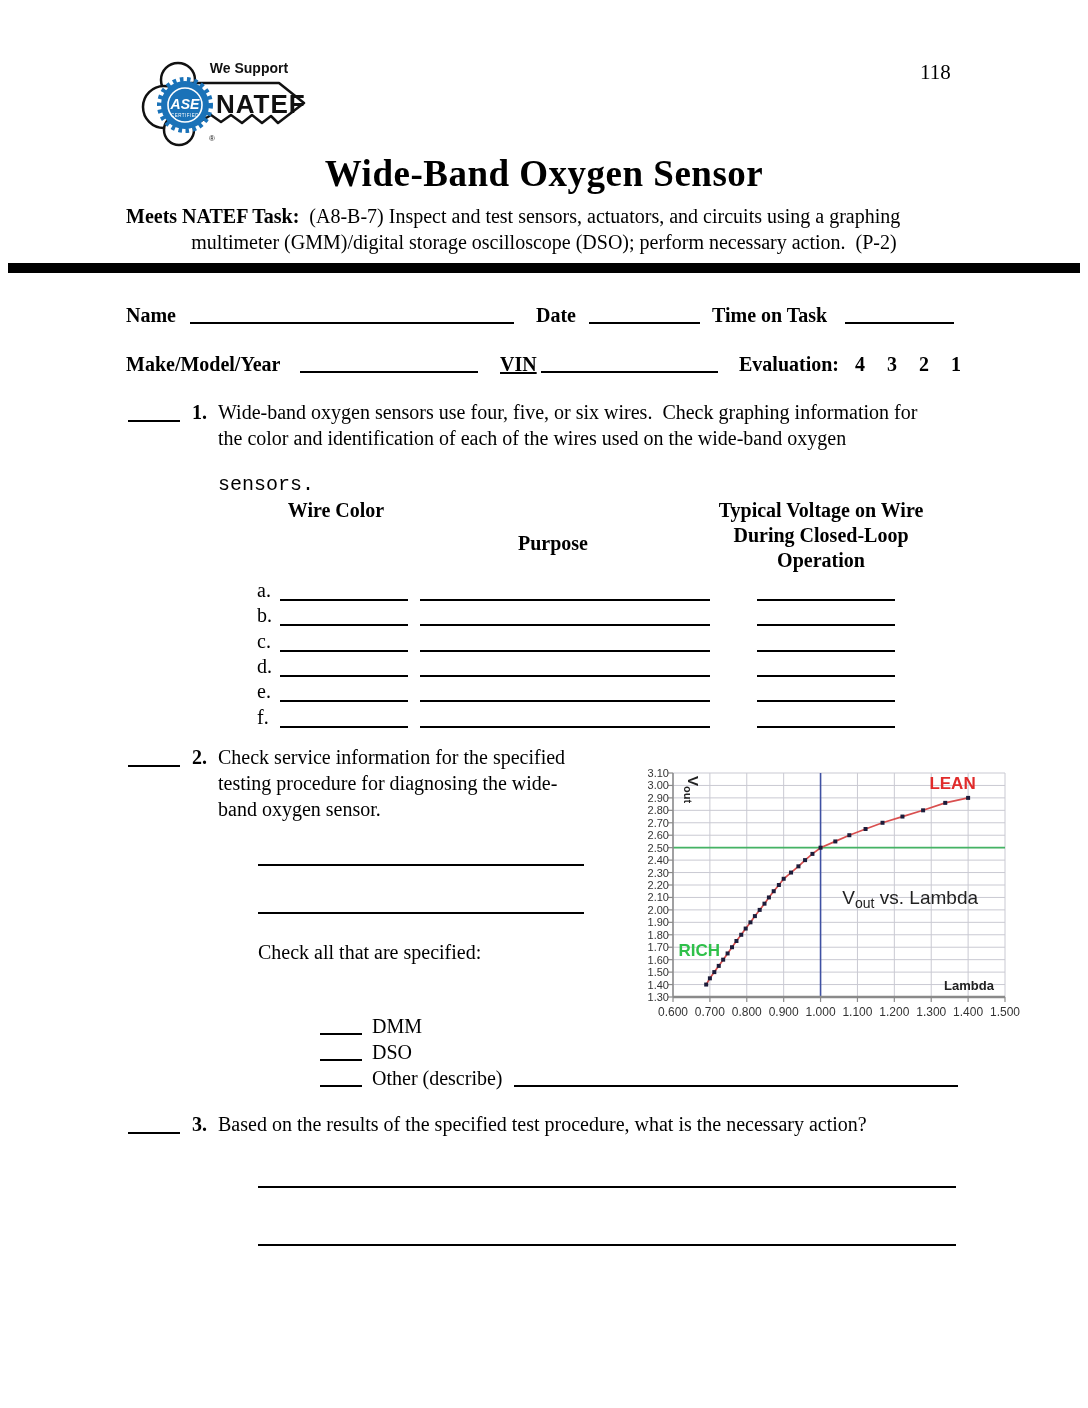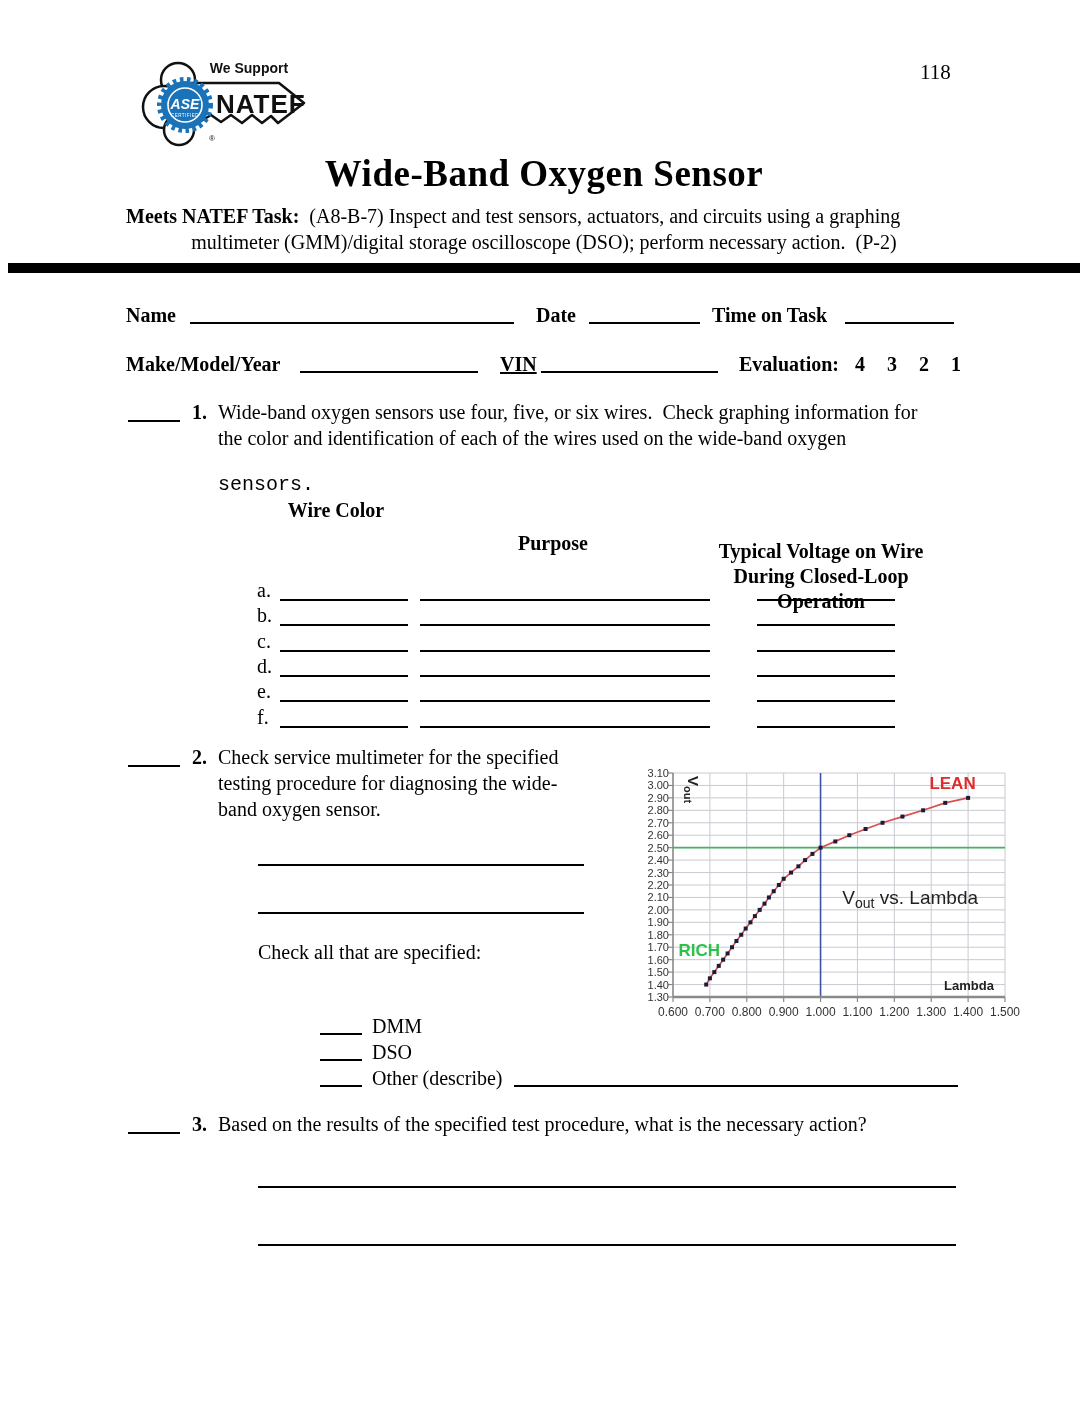--- a/index.html
+++ b/index.html
@@ -78,21 +78,21 @@
   <div class="abs t20 b" style="left:951px;top:352px;">1</div>
 
   <div class="ul" style="left:128px;top:420px;width:52px;"></div>
   <div class="abs t20 b" style="left:192px;top:400px;">1.</div>
   <div class="abs t20 pre" style="left:218px;top:400px;">Wide-band oxygen sensors use four, five, or six wires.  Check graphing information for</div>
   <div class="abs t20 pre" style="left:218px;top:426px;">the color and identification of each of the wires used on the wide-band oxygen</div>
   <div class="abs t20 pre" style="left:218px;top:472px;font-family:Liberation Mono, monospace;">sensors.</div>
 
   <div class="abs t20 b center" style="left:256px;top:498px;width:160px;">Wire Color</div>
   <div class="abs t20 b center" style="left:478px;top:498px;width:150px;margin-top:33px;">Purpose</div>
-  <div class="abs t20 b center" style="left:690px;top:498px;width:262px;margin-top:41px;">
+  <div class="abs t20 b center" style="left:690px;top:498px;width:262px;">
     <div>Typical Voltage on Wire</div>
     <div>During Closed-Loop</div>
     <div>Operation</div>
   </div>
 
   <div class="trow t20" style="top:578px;">
     <span class="letter">a.</span>
     <span class="ul u1"></span>
     <span class="ul u2"></span>
     <span class="ul u3"></span>
@@ -123,21 +123,21 @@
   </div>
   <div class="trow t20" style="top:705px;">
     <span class="letter">f.</span>
     <span class="ul u1"></span>
     <span class="ul u2"></span>
     <span class="ul u3"></span>
   </div>
 
   <div class="ul" style="left:128px;top:765px;width:52px;"></div>
   <div class="abs t20 b" style="left:192px;top:745px;">2.</div>
-  <div class="abs t20 pre" style="left:218px;top:745px;">Check service multimeter for the specified</div>
+  <div class="abs t20 pre" style="left:218px;top:745px;">Check service information for the specified</div>
   <div class="abs t20 pre" style="left:218px;top:771px;">testing procedure for diagnosing the wide-</div>
   <div class="abs t20 pre" style="left:218px;top:797px;">band oxygen sensor.</div>
 
   <div class="ul" style="left:258px;top:864px;width:326px;"></div>
   <div class="ul" style="left:258px;top:912px;width:326px;"></div>
 
   <div class="abs t20" style="left:258px;top:940px;">Check all that are specified:</div>
 
   <div class="crow t20" style="top:1040px;">
     <span class="ul cb"></span>

